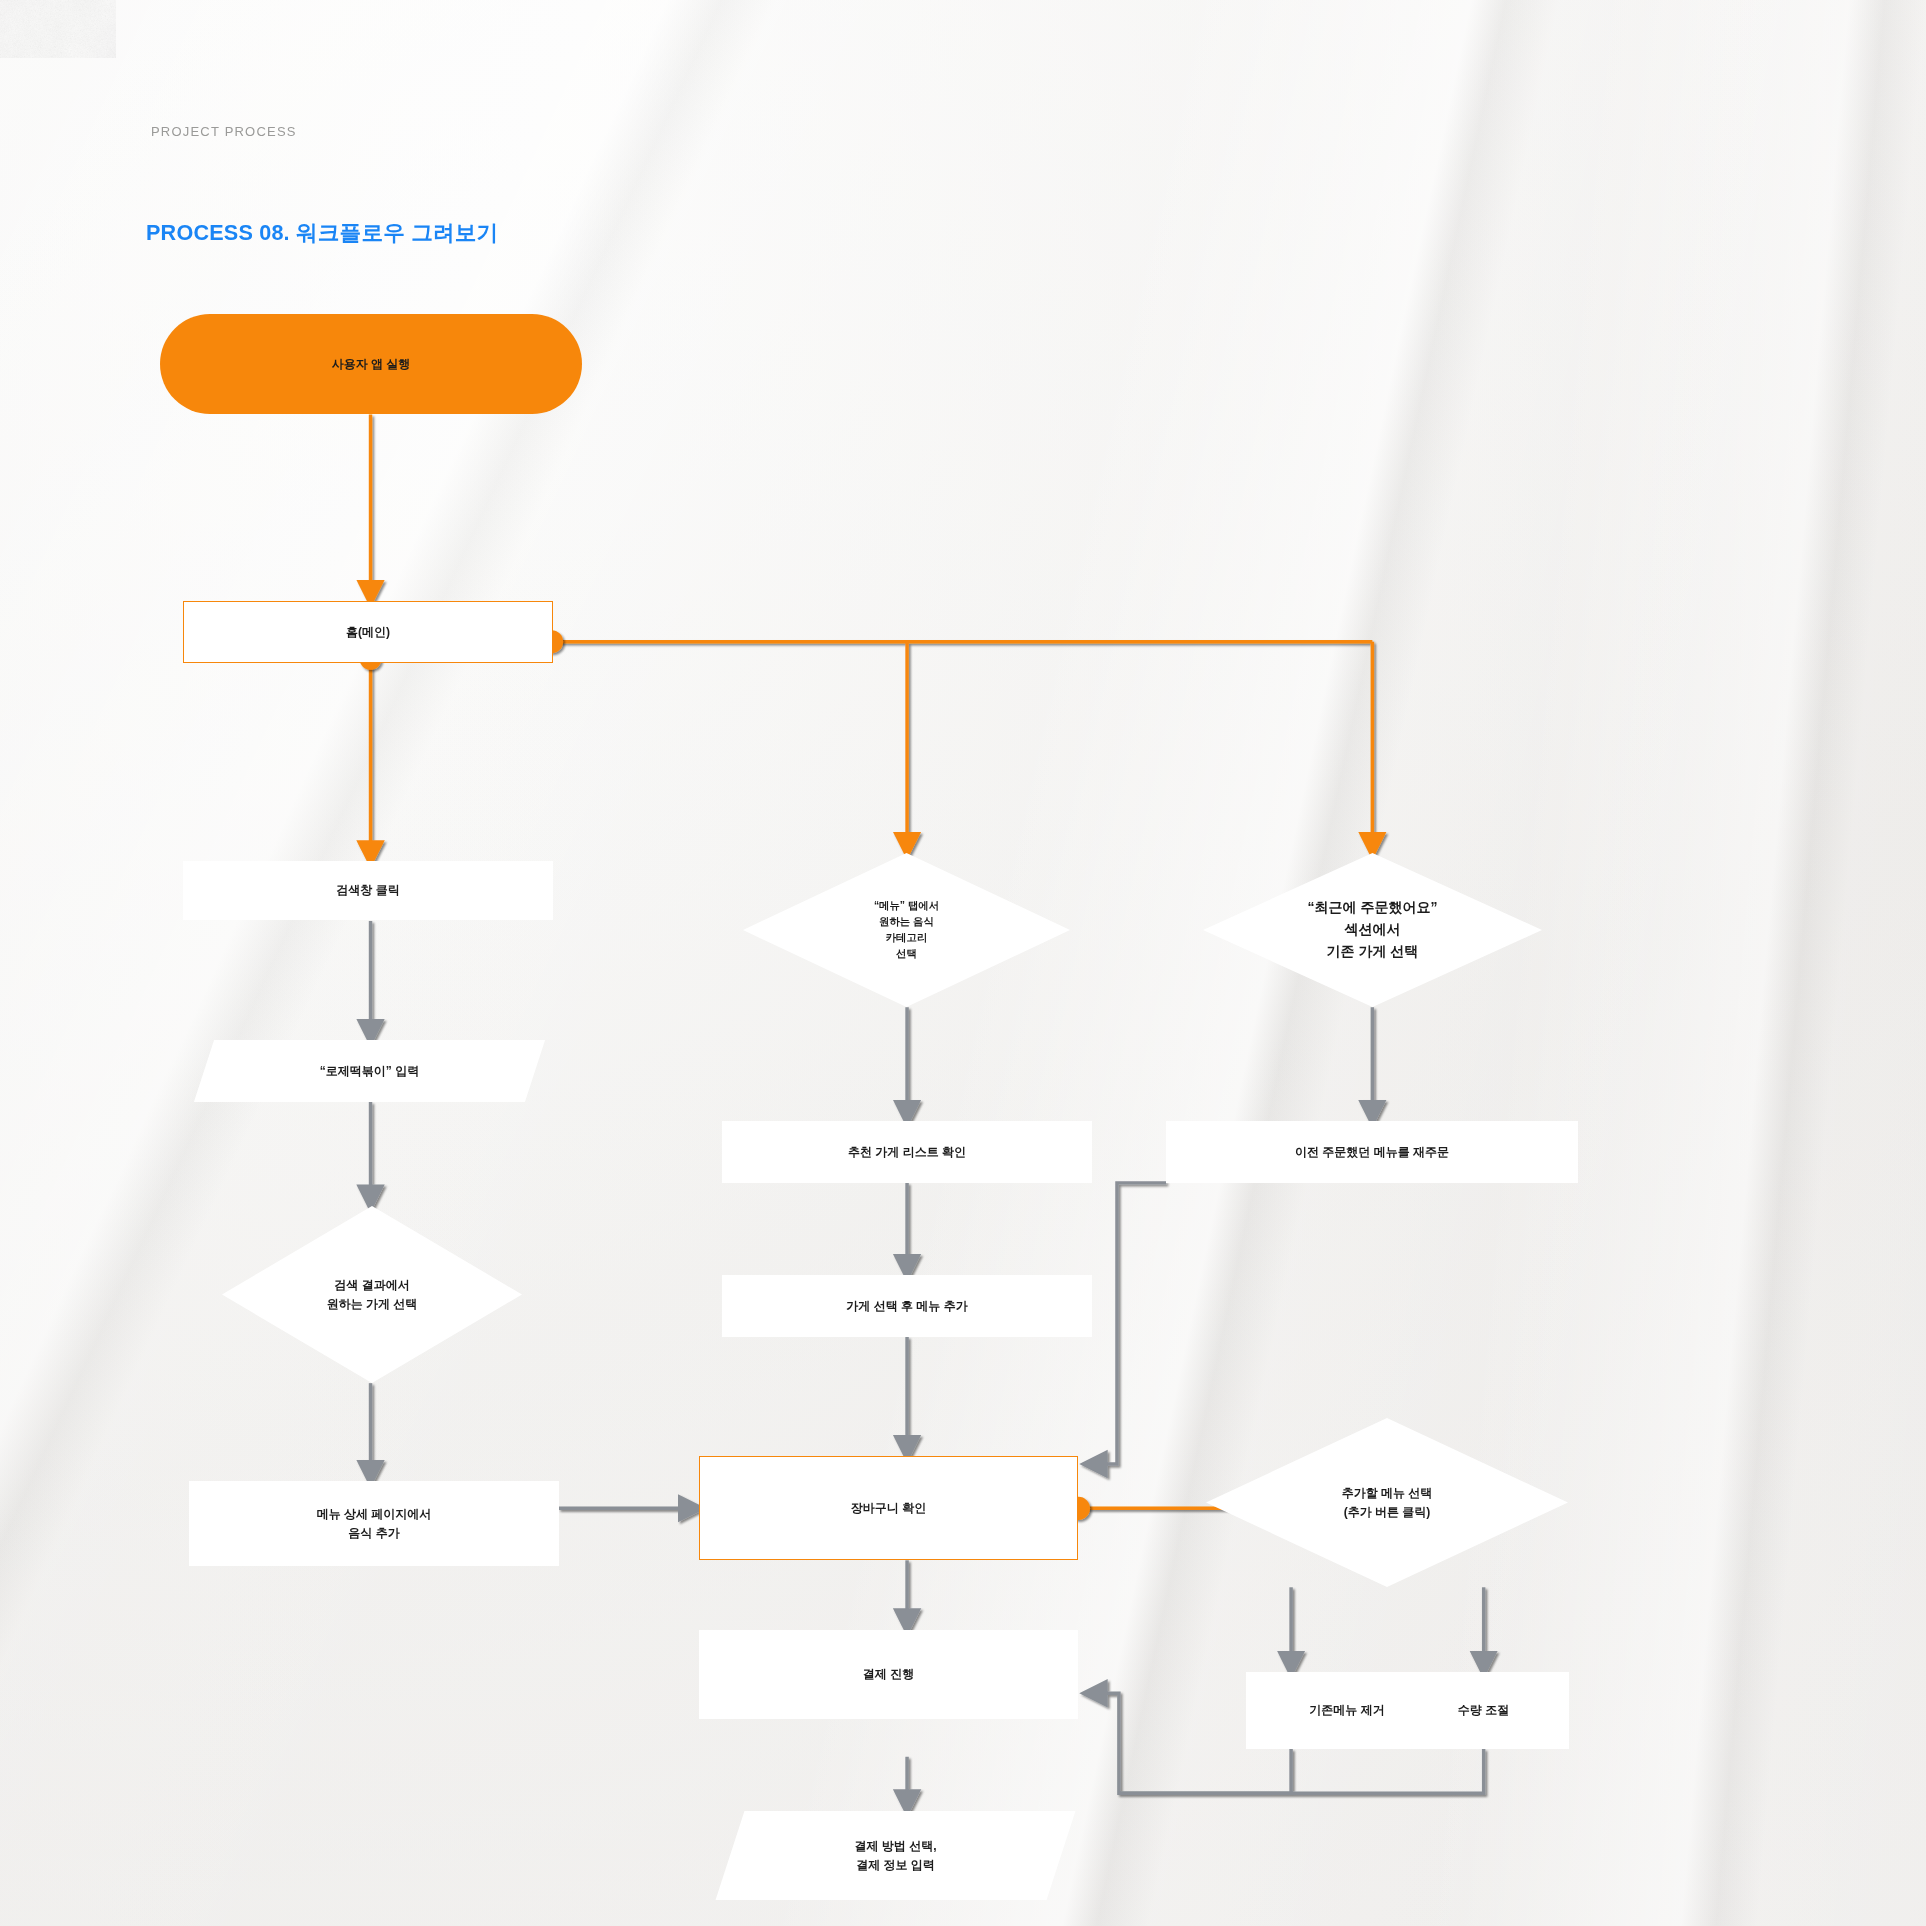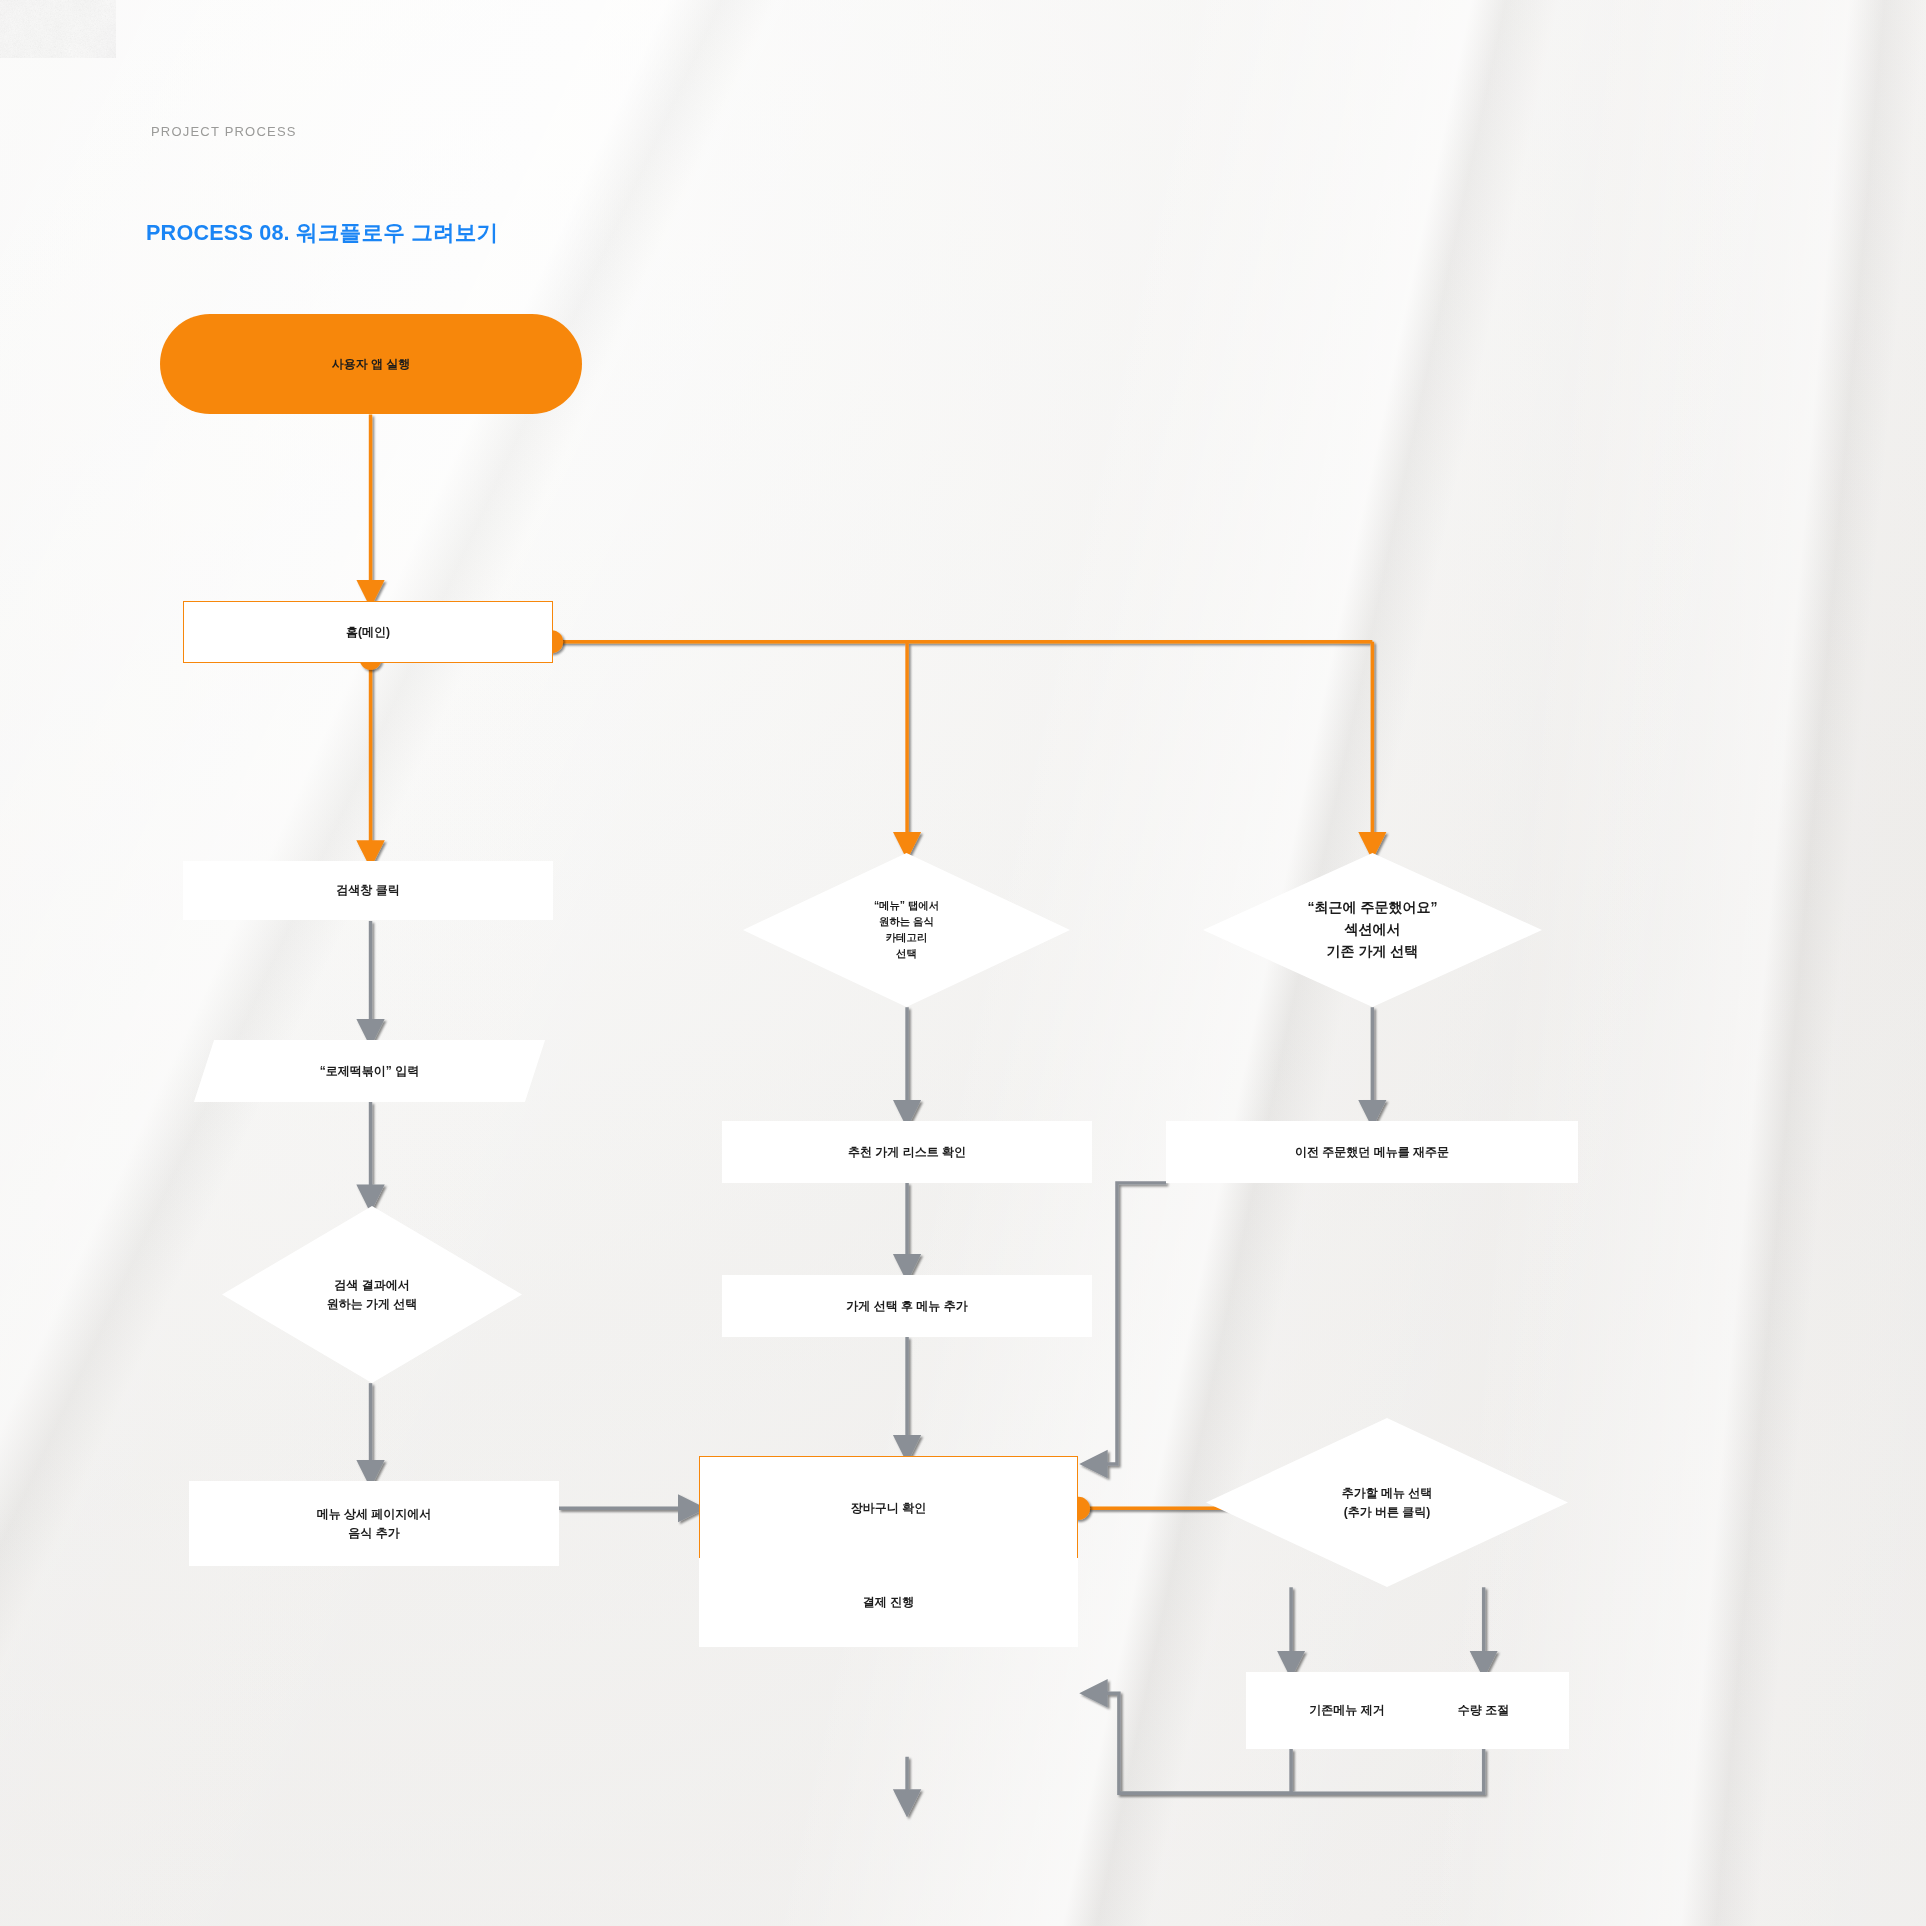--- a/index.html
+++ b/index.html
@@ -207,19 +207,24 @@
   </div>
 
   <div class="node rect" style="left:1246px;top:1672px;width:202px;height:77px;">
     <span>기존메뉴 제거</span>
   </div>
 
   <div class="node rect" style="left:1398px;top:1672px;width:171px;height:77px;">
     <span>수량 조절</span>
   </div>
 
-  <div class="node rect" style="left:699px;top:1558px;width:379px;height:89px;">
+  <div class="node rect" style="left:699px;top:1630px;width:379px;height:89px;">
     <span>결제 진행</span>
   </div>
 
+  <div class="node para" style="left:730px;top:1811px;width:331px;height:89px;">
+    <div class="inner"></div>
+    <span>결제 방법 선택,
+결제 정보 입력</span>
+  </div>
 
 </div>
 
 
 </body></html>

